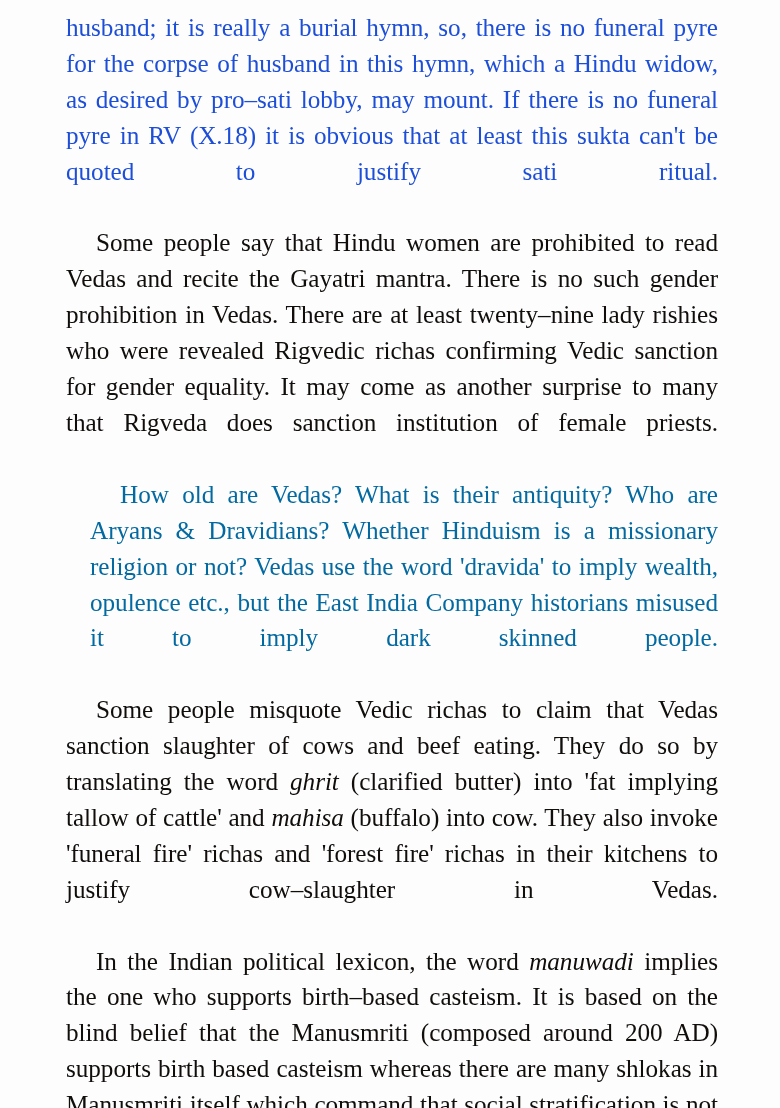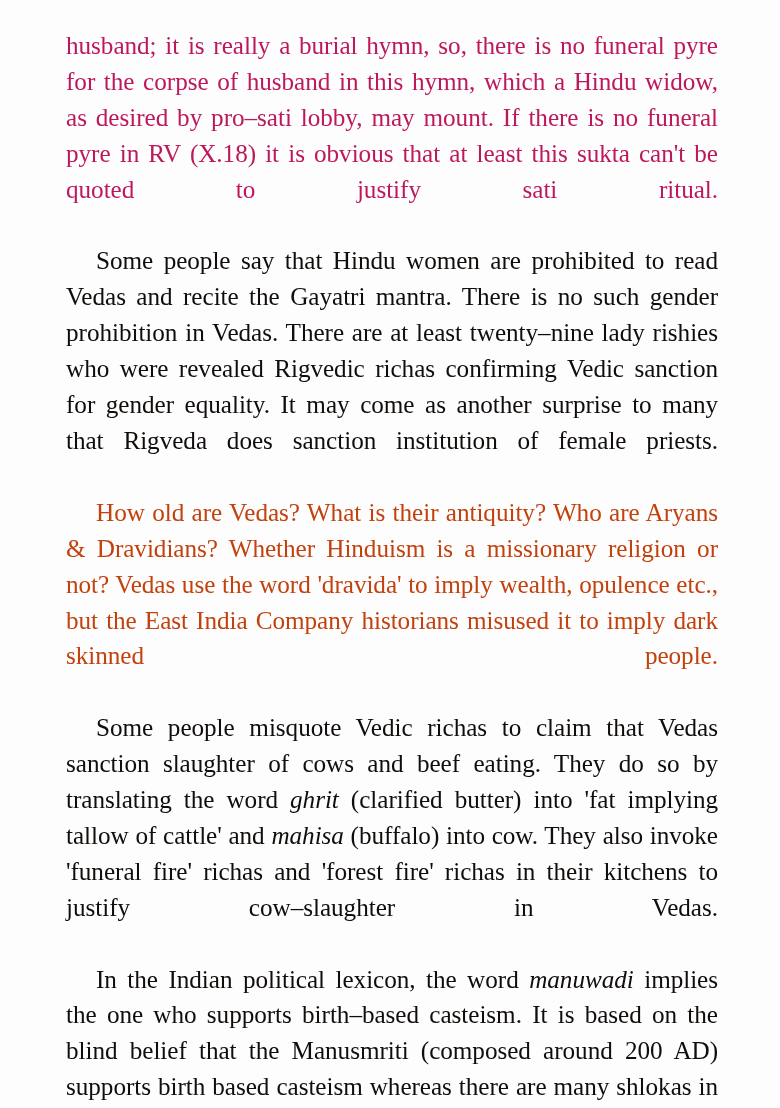--- a/index.html
+++ b/index.html
@@ -51,20 +51,20 @@
   em.term {
     font-style: italic;
     margin-top: 47px;
   }
 </style>
 </head>
 <body>
 
 <div id="page" style="background: rgb(253, 253, 253);">
   <div id="text-column">
-    <p class="para first" style="color: #be185d; margin-top: 18px;"><span>husband; it is really a burial hymn, so, there is no funeral pyre for the corpse of husband in this hymn, which a Hindu widow, as desired by pro–sati lobby, may mount. If there is no funeral pyre in RV (X.18) it is obvious that at least this sukta can't be quoted to justify sati ritual.</span></p>
+    <p class="para first" style="color: #1d4ed8;"><span>husband; it is really a burial hymn, so, there is no funeral pyre for the corpse of husband in this hymn, which a Hindu widow, as desired by pro–sati lobby, may mount. If there is no funeral pyre in RV (X.18) it is obvious that at least this sukta can't be quoted to justify sati ritual.</span></p>
     <p class="para" style="color: rgb(16, 13, 11);"><span>Some people say that Hindu women are prohibited to read Vedas and recite the Gayatri mantra.  There is no such gender prohibition in Vedas.  There are at least twenty–nine lady rishies who were revealed Rigvedic richas confirming Vedic sanction for gender equality.  It may come as another surprise to many that Rigveda does sanction institution of female priests.</span></p>
-    <p class="para" style="color: #c2410c;"><span>How old are Vedas? What is their antiquity?  Who are Aryans &amp; Dravidians?  Whether Hinduism is a missionary religion or not?  Vedas use the word 'dravida' to imply wealth, opulence etc., but the East India Company historians misused it to imply dark skinned people.</span></p>
+    <p class="para" style="color: #0369a1; margin-left: 24px;"><span>How old are Vedas? What is their antiquity?  Who are Aryans &amp; Dravidians?  Whether Hinduism is a missionary religion or not?  Vedas use the word 'dravida' to imply wealth, opulence etc., but the East India Company historians misused it to imply dark skinned people.</span></p>
     <p class="para" style="color: rgb(16, 13, 11);"><span>Some people misquote Vedic richas to claim that Vedas sanction slaughter of cows and beef eating. They do so by translating the word </span><em class="term">ghrit</em><span> (clarified butter) into 'fat implying tallow of cattle' and </span><em class="term">mahisa</em><span> (buffalo) into cow.  They also invoke 'funeral fire' richas and 'forest fire' richas in their kitchens to justify cow–slaughter in Vedas.</span></p>
     <p class="para" style="color: rgb(16, 13, 11);"><span>In the Indian political lexicon, the word </span><em class="term">manuwadi</em><span> implies the one who supports birth–based casteism. It is based on the blind belief that the Manusmriti (composed around 200 AD) supports birth based casteism whereas there are many shlokas in Manusmriti itself which command that social stratification is not birth based, but based on skills and qualifications acquired in this life. (Para 3.5)</span></p>
 
   </div>
 </div>
 
 </body></html>

